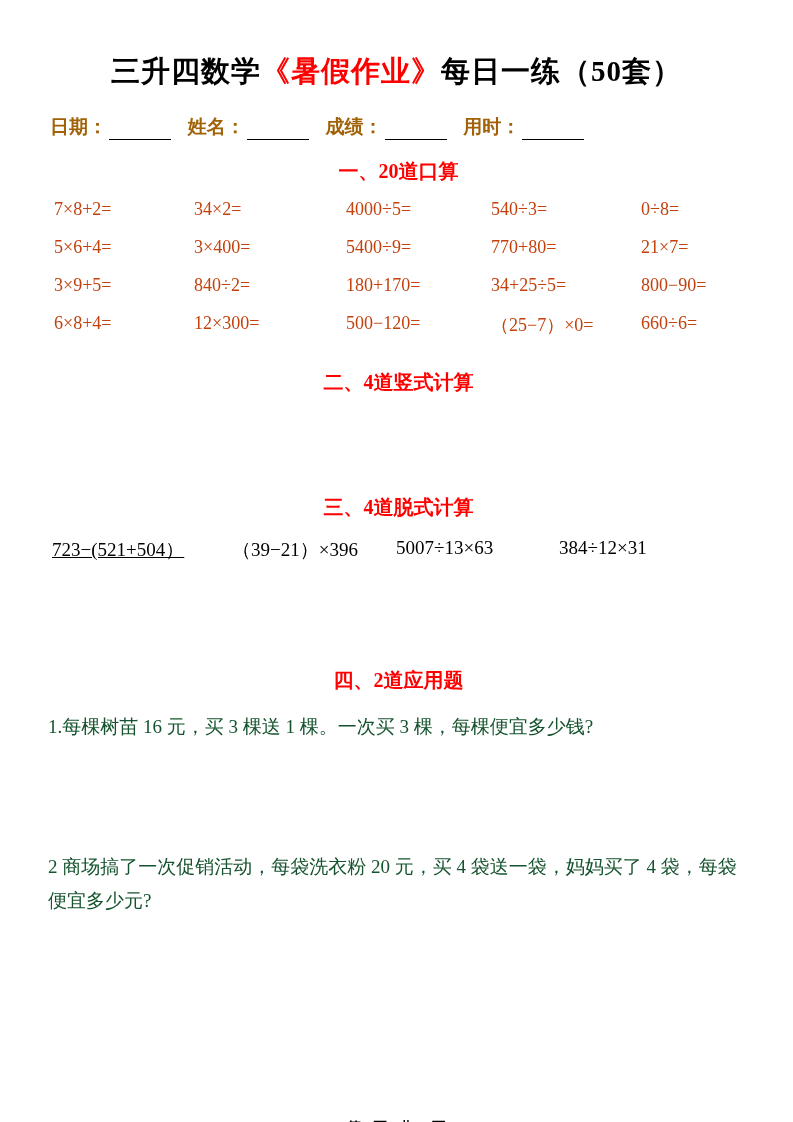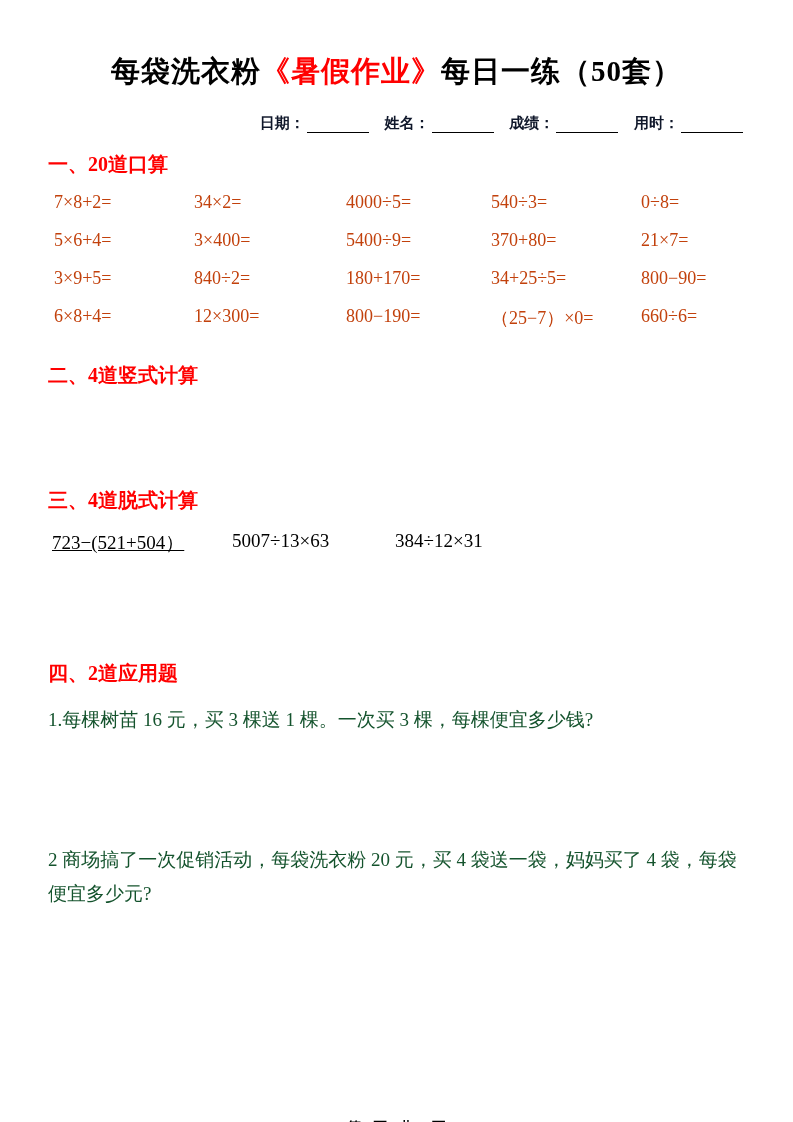--- a/index.html
+++ b/index.html
@@ -32,24 +32,24 @@
     letter-spacing: 1px;
     white-space: nowrap;
     font-family: "Liberation Serif", serif;
   }
   .title .t-black { color: #000000; }
   .title .t-red { color: #ff0000; }
 
   
   .info-line {
     margin-top: 22px;
-    text-align: right;
-    font-size: 15px;
-    font-weight: bold;
-    color: #0f172a;
+    text-align: left;
+    font-size: 19px;
+    font-weight: bold;
+    color: #a16207;
     white-space: nowrap;
   }
   .info-item {
     display: inline-block;
     margin: 0 6px;
   }
   .blank {
     display: inline-block;
     width: 62px;
     border-bottom: 1.6px solid #000;
@@ -57,20 +57,21 @@
     height: 18px;
     margin-left: 2px;
   }
 
   
   .section-heading {
     color: #ff0000;
     font-weight: bold;
     font-size: 20px;
     margin-left: 4px;
+    text-align: center;
   }
   .sec1 { margin-top: 18px; }
   .sec2 { margin-top: 32px; }
   .sec3 { margin-top: 20px; }
   .sec4 { margin-top: 16px; }
 
   
   .oral-grid {
     margin-top: 14px;
     margin-left: 10px;
@@ -142,21 +143,21 @@
     color: #000;
     font-family: "Liberation Serif", serif;
   }
 </style>
 </head>
 <body>
 
 <div class="page">
 
   <div class="title">
-    <span class="t-black">每袋洗衣粉</span><span class="t-red">《暑假作业》</span><span class="t-black">每日一练（50套）</span>
+    <span class="t-black">三升四数学</span><span class="t-red">《暑假作业》</span><span class="t-black">每日一练（50套）</span>
   </div>
 
   <div class="info-line">
     <span class="info-item"><span>日期：</span><span class="blank"></span></span>
     <span class="info-item"><span>姓名：</span><span class="blank"></span></span>
     <span class="info-item"><span>成绩：</span><span class="blank"></span></span>
     <span class="info-item"><span>用时：</span><span class="blank"></span></span>
   </div>
 
   <div class="section-heading sec1">一、20道口算</div>
@@ -166,45 +167,46 @@
       <div class="oral-cell c0">7×8+2=</div>
       <div class="oral-cell c1">34×2=</div>
       <div class="oral-cell c2">4000÷5=</div>
       <div class="oral-cell c3">540÷3=</div>
       <div class="oral-cell c4">0÷8=</div>
     </div>
     <div class="oral-row">
       <div class="oral-cell c0">5×6+4=</div>
       <div class="oral-cell c1">3×400=</div>
       <div class="oral-cell c2">5400÷9=</div>
-      <div class="oral-cell c3">370+80=</div>
+      <div class="oral-cell c3">770+80=</div>
       <div class="oral-cell c4">21×7=</div>
     </div>
     <div class="oral-row">
       <div class="oral-cell c0">3×9+5=</div>
       <div class="oral-cell c1">840÷2=</div>
       <div class="oral-cell c2">180+170=</div>
       <div class="oral-cell c3">34+25÷5=</div>
       <div class="oral-cell c4">800−90=</div>
     </div>
     <div class="oral-row">
       <div class="oral-cell c0">6×8+4=</div>
       <div class="oral-cell c1">12×300=</div>
-      <div class="oral-cell c2">800−190=</div>
+      <div class="oral-cell c2">500−120=</div>
       <div class="oral-cell c3">（25−7）×0=</div>
       <div class="oral-cell c4">660÷6=</div>
     </div>
   </div>
 
   <div class="section-heading sec2">二、4道竖式计算</div>
   <div class="spacer-vertical"></div>
 
   <div class="section-heading sec3">三、4道脱式计算</div>
   <div class="expr-row">
     <div class="expr-cell e0">723−(521+504）</div>
+    <div class="expr-cell e1">（39−21）×396</div>
     <div class="expr-cell e2">5007÷13×63</div>
     <div class="expr-cell">384÷12×31</div>
   </div>
   <div class="spacer-expr"></div>
 
   <div class="section-heading sec4">四、2道应用题</div>
   <div class="word-problem">1.每棵树苗 16 元，买 3 棵送 1 棵。一次买 3 棵，每棵便宜多少钱?</div>
   <div class="spacer-wp1"></div>
   <div class="word-problem">2 商场搞了一次促销活动，每袋洗衣粉 20 元，买 4 袋送一袋，妈妈买了 4 袋，每袋便宜多少元?</div>
 

